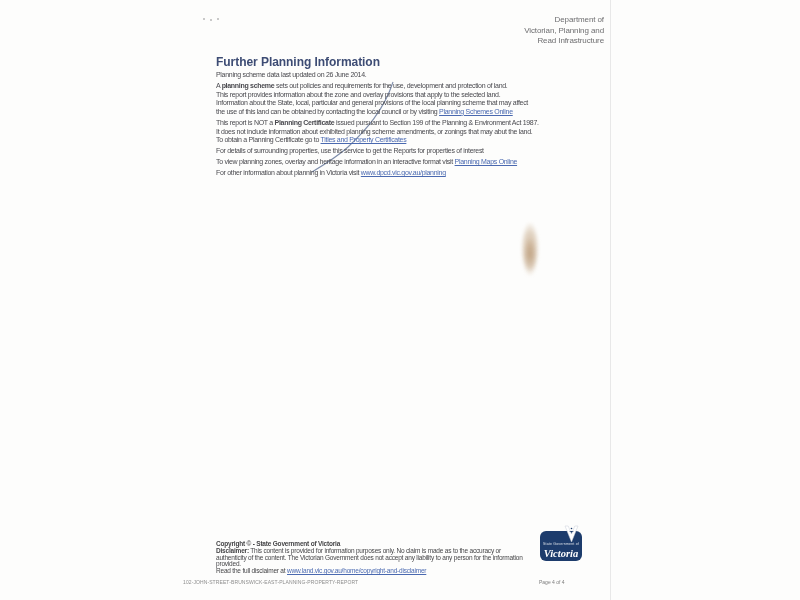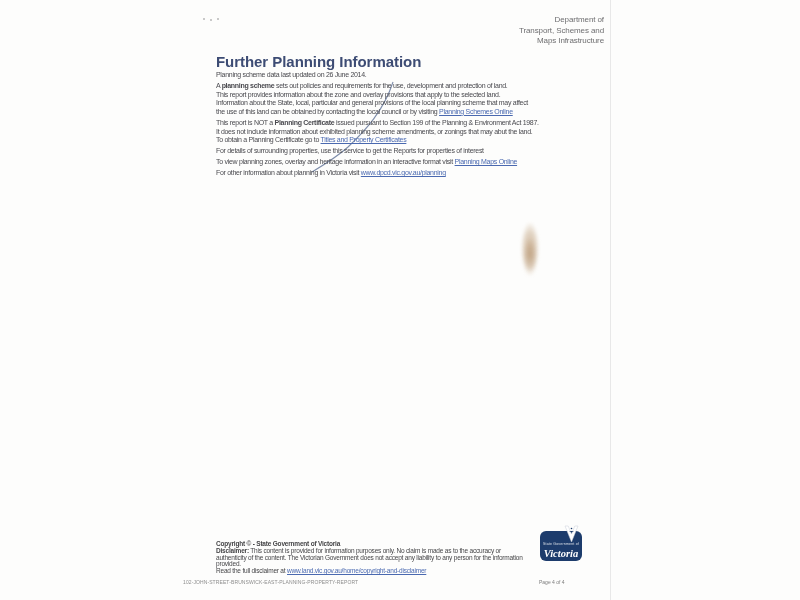--- a/index.html
+++ b/index.html
@@ -25,21 +25,21 @@
     filter:blur(1px); border-radius:50%;
   }
   .pen-stroke { position:absolute; left:300px; top:74px; width:110px; height:105px; pointer-events:none; }
 
   
   .dept { position:absolute; right:220px; top:15px; text-align:right;
           font-size:8px; line-height:10.5px; letter-spacing:-.1px; color:#6e6e70; }
 
   
   .doc-body { position:absolute; left:216px; top:57px; width:380px; }
-  .title { font-size:15px; font-weight:bold; letter-spacing:-.05px; color:#3d4c74;
+  .title { font-size:12px; font-weight:bold; letter-spacing:-.05px; color:#3d4c74;
            line-height:10px; margin:0 0 4px 0; white-space:nowrap; }
   .p { margin:0 0 2.5px 0; }
   .ln { white-space:nowrap; font-size:7px; line-height:8.6px; letter-spacing:-.3px; color:#4a4a4f; }
   .b { font-weight:bold; }
   .lnk { color:#4a69b0; text-decoration:underline; cursor:pointer; }
 
   
   .footer { position:absolute; left:216px; top:541px; width:330px; }
   .f-ln { white-space:normal; font-size:6.5px; line-height:6.8px; letter-spacing:-.2px; color:#454547; }
   .f-ln.wrap { width:308px; }
@@ -66,22 +66,22 @@
   <div class="pencil-dot" style="left:210px; top:19px;"></div>
   <div class="pencil-dot" style="left:217px; top:18px;"></div>
   <div class="stain"></div>
   <div class="stain-core"></div>
   <svg class="pen-stroke" viewBox="0 0 110 105">
     <path d="M93,8 C84,36 66,56 48,73 C38,82 22,92 12,98" fill="none" stroke="#66789b" stroke-width="1.1" opacity="0.85"></path>
   </svg>
 
   <div class="dept">
     <div>Department of</div>
-    <div>Transport, Schemes and</div>
-    <div>Maps Infrastructure</div>
+    <div>Victorian, Planning and</div>
+    <div>Read Infrastructure</div>
   </div>
 
   <div class="doc-body">
     <div class="title">Further Planning Information</div>
 
     <div class="p">
       <div class="ln">Planning scheme data last updated on 26 June 2014.</div>
     </div>
 
     <div class="p">

